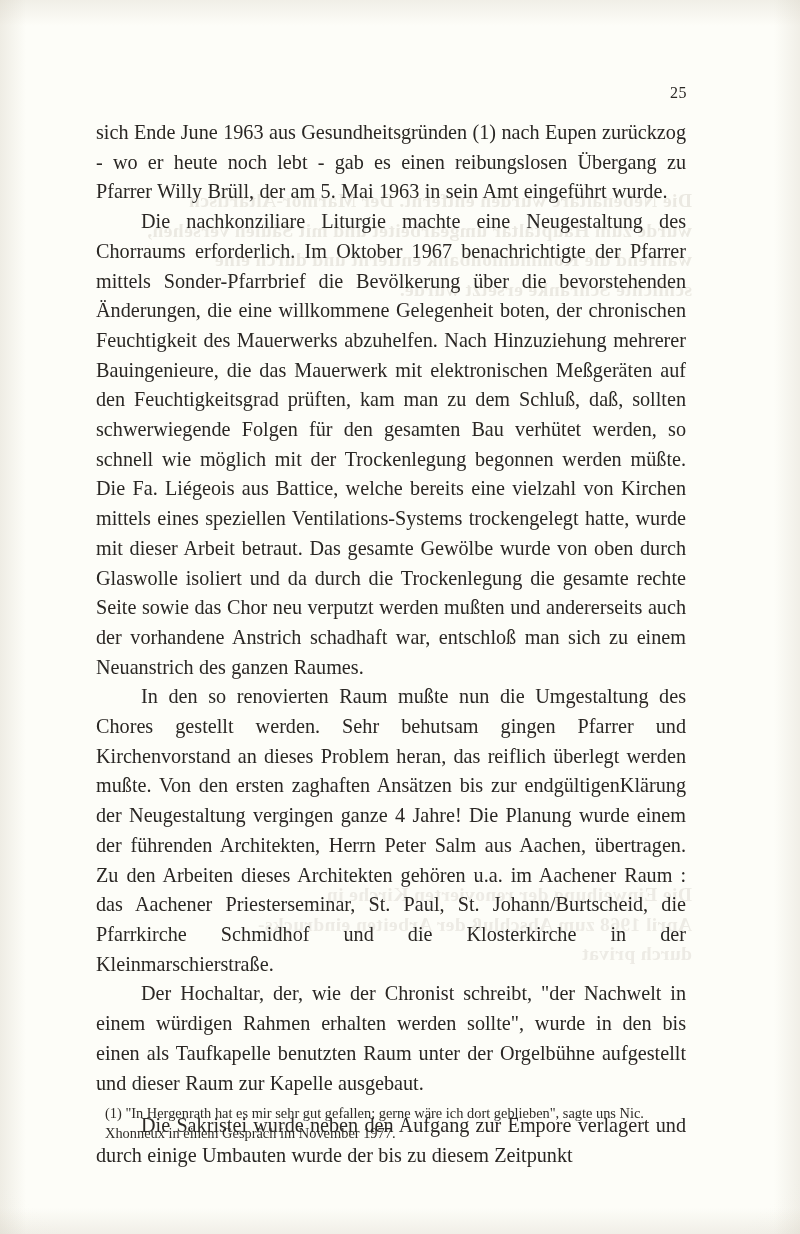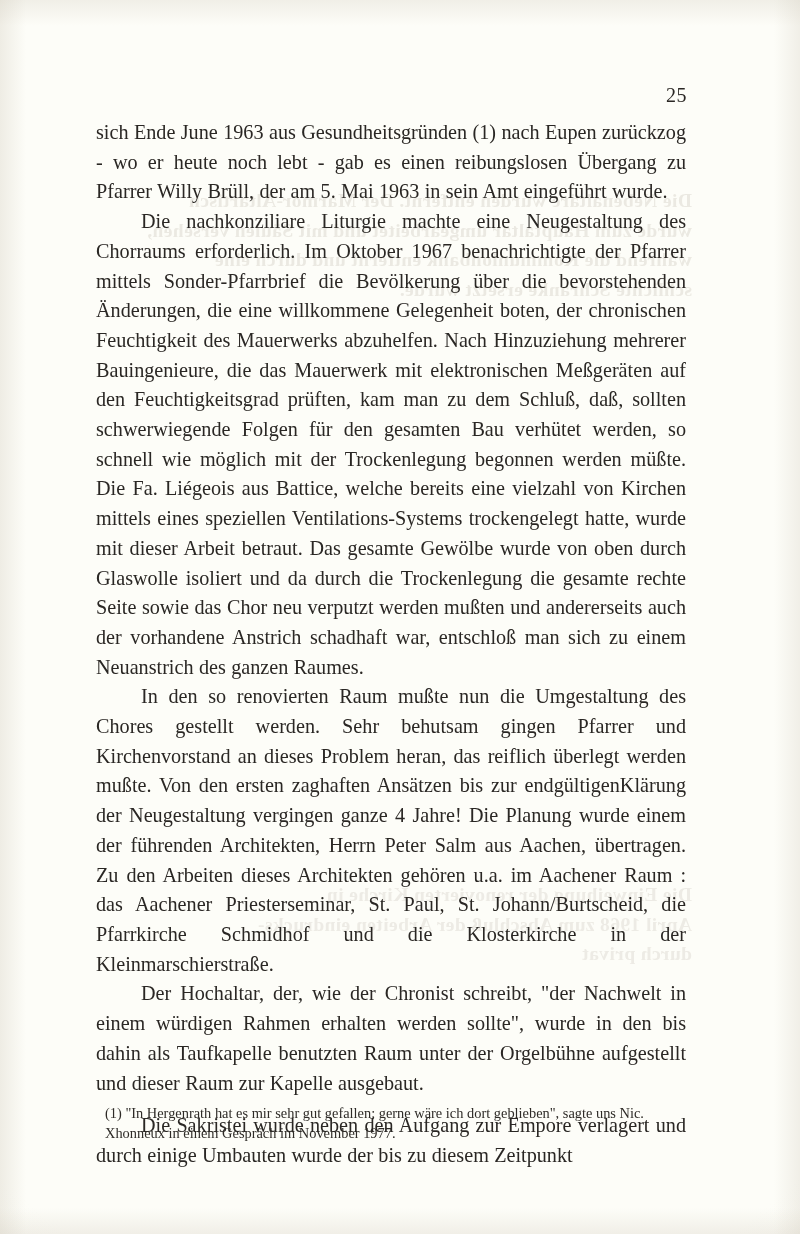--- a/index.html
+++ b/index.html
@@ -58,21 +58,21 @@
 
   .page {
     position: absolute;
     inset: 0;
   }
 
   .folio {
     position: absolute;
     right: 113px;
     top: 84px;
-    font-size: 20px;
+    font-size: 16px;
     letter-spacing: .5px;
   }
 
   .body-block {
     position: absolute;
     left: 96px;
     top: 118px;
     width: 590px;
   }
 
@@ -120,21 +120,21 @@
 durch privat</div>
 
 <div class="page">
 
   <div class="folio">25</div>
 
   <div class="body-block">
     <p class="para">sich Ende June 1963 aus Gesundheitsgründen (1) nach Eupen zurückzog - wo er heute noch lebt - gab es einen reibungslosen Übergang zu Pfarrer Willy Brüll, der am 5. Mai 1963 in sein Amt eingeführt wurde.</p>
     <p class="para indent">Die nachkonziliare Liturgie machte eine Neugestaltung des Chorraums erforderlich. Im Oktober 1967 benachrichtigte der Pfarrer mittels Sonder-Pfarrbrief die Bevölkerung über die bevorstehenden Änderungen, die eine willkommene Gelegenheit boten, der chronischen Feuchtigkeit des Mauerwerks abzuhelfen. Nach Hinzuziehung mehrerer Bauingenieure, die das Mauerwerk mit elektronischen Meßgeräten auf den Feuchtigkeitsgrad prüften, kam man zu dem Schluß, daß, sollten schwerwiegende Folgen für den gesamten Bau verhütet werden, so schnell wie möglich mit der Trockenlegung begonnen werden müßte. Die Fa. Liégeois aus Battice, welche bereits eine vielzahl von Kirchen mittels eines speziellen Ventilations-Systems trockengelegt hatte, wurde mit dieser Arbeit betraut. Das gesamte Gewölbe wurde von oben durch Glaswolle isoliert und da durch die Trockenlegung die gesamte rechte Seite sowie das Chor neu verputzt werden mußten und andererseits auch der vorhandene Anstrich schadhaft war, entschloß man sich zu einem Neuanstrich des ganzen Raumes.</p>
     <p class="para indent">In den so renovierten Raum mußte nun die Umgestaltung des Chores gestellt werden. Sehr behutsam gingen Pfarrer und Kirchenvorstand an dieses Problem heran, das reiflich überlegt werden mußte. Von den ersten zaghaften Ansätzen bis zur endgültigenKlärung der Neugestaltung vergingen ganze 4 Jahre! Die Planung wurde einem der führenden Architekten, Herrn Peter Salm aus Aachen, übertragen. Zu den Arbeiten dieses Architekten gehören u.a. im Aachener Raum : das Aachener Priesterseminar, St. Paul, St. Johann/Burtscheid, die Pfarrkirche Schmidhof und die Klosterkirche in der Kleinmarschierstraße.</p>
-    <p class="para indent">Der Hochaltar, der, wie der Chronist schreibt, "der Nachwelt in einem würdigen Rahmen erhalten werden sollte", wurde in den bis dahin als Taufkapelle benutzten Raum unter der Orgelbühne aufgestellt und dieser Raum zur Kapelle ausgebaut.</p>
+    <p class="para indent">Der Hochaltar, der, wie der Chronist schreibt, "der Nachwelt in einem würdigen Rahmen erhalten werden sollte", wurde in den bis einen als Taufkapelle benutzten Raum unter der Orgelbühne aufgestellt und dieser Raum zur Kapelle ausgebaut.</p>
     <p class="para indent gap">Die Sakristei wurde neben den Aufgang zur Empore verlagert und durch einige Umbauten wurde der bis zu diesem Zeitpunkt</p>
   </div>
 
   <div class="footnote">
     <p>(1) "In Hergenrath hat es mir sehr gut gefallen; gerne wäre ich dort geblieben", sagte uns Nic. Xhonneux in einem Gespräch im November 1977.</p>
   </div>
 
 </div>
 
 </body></html>

